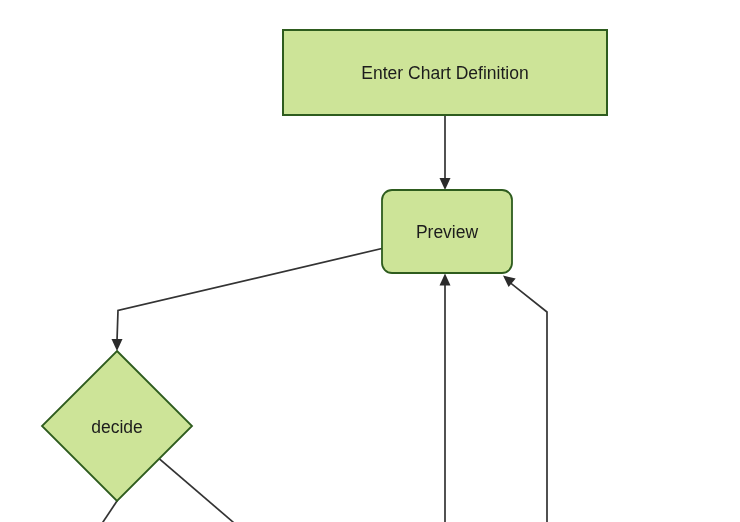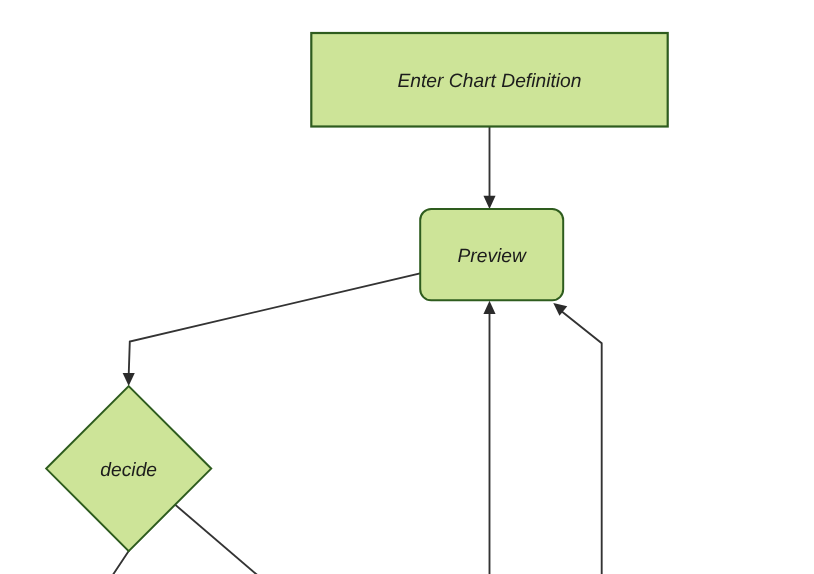--- a/index.html
+++ b/index.html
@@ -7,21 +7,20 @@
     padding: 0;
     background: #ffffff;
   }
   .canvas-wrap {
     position: relative;
     width: 740px;
     height: 522px;
     background: #ffffff;
     overflow: hidden;
     font-family: "Liberation Sans", sans-serif;
-    font-style: italic;
   }
   svg {
     display: block;
   }
   .edge {
     fill: none;
     stroke-width: 1.7px;
     stroke-linecap: square;
   }
   .node-shape {

